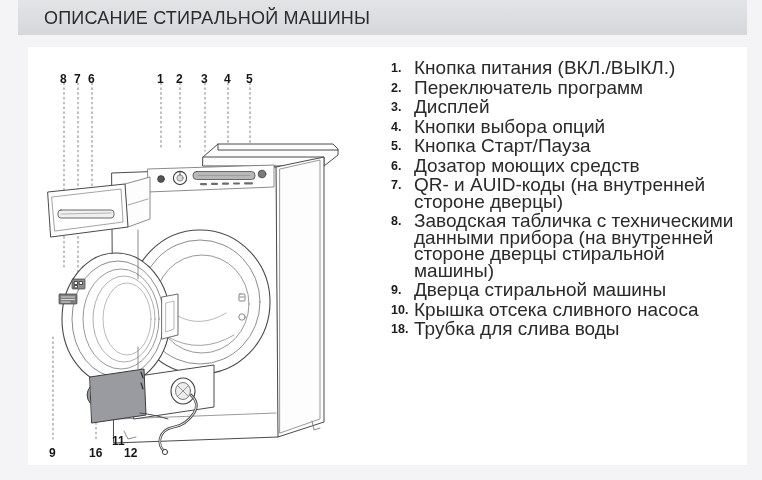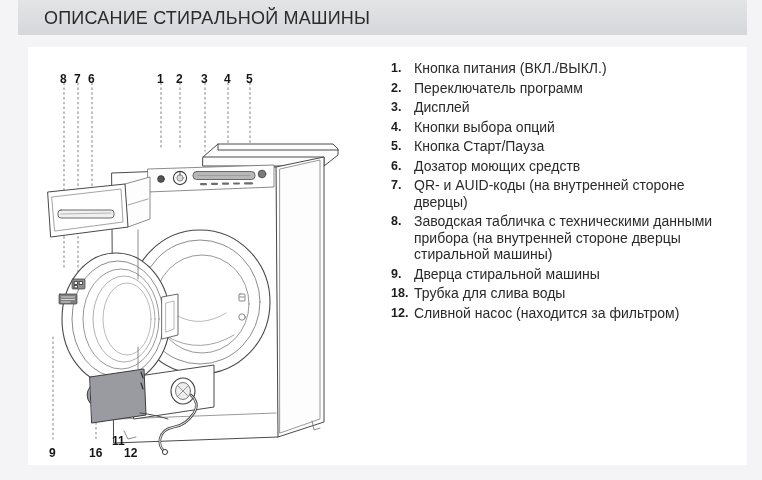--- a/index.html
+++ b/index.html
@@ -89,21 +89,21 @@
     font-size: 12.5px;
     font-weight: bold;
     color: #1c1c1c;
     line-height: 16.5px;
     text-align: left;
     padding-left: 7px;
     box-sizing: border-box;
   }
   .legend-text {
     flex: 1 1 auto;
-    font-size: 14px;
+    font-size: 19px;
     color: #2a2a2a;
     line-height: 16.5px;
   }
 </style>
 </head>
 <body>
 
 <div class="header-bar">
   <div class="header-title">ОПИСАНИЕ СТИРАЛЬНОЙ МАШИНЫ</div>
 </div>
@@ -316,22 +316,22 @@
     </div>
     <div class="legend-row">
       <div class="legend-num">8.</div>
       <div class="legend-text">Заводская табличка с техническими данными прибора (на внутренней стороне дверцы стиральной машины)</div>
     </div>
     <div class="legend-row">
       <div class="legend-num">9.</div>
       <div class="legend-text">Дверца стиральной машины</div>
     </div>
     <div class="legend-row">
+      <div class="legend-num">10.</div>
+      <div class="legend-text">Крышка отсека сливного насоса</div>
+    </div>
+    <div class="legend-row">
       <div class="legend-num">18.</div>
       <div class="legend-text">Трубка для слива воды</div>
     </div>
-    <div class="legend-row">
-      <div class="legend-num">12.</div>
-      <div class="legend-text">Сливной насос (находится за фильтром)</div>
-    </div>
 
   </div>
 </div>
 
 </body></html>

